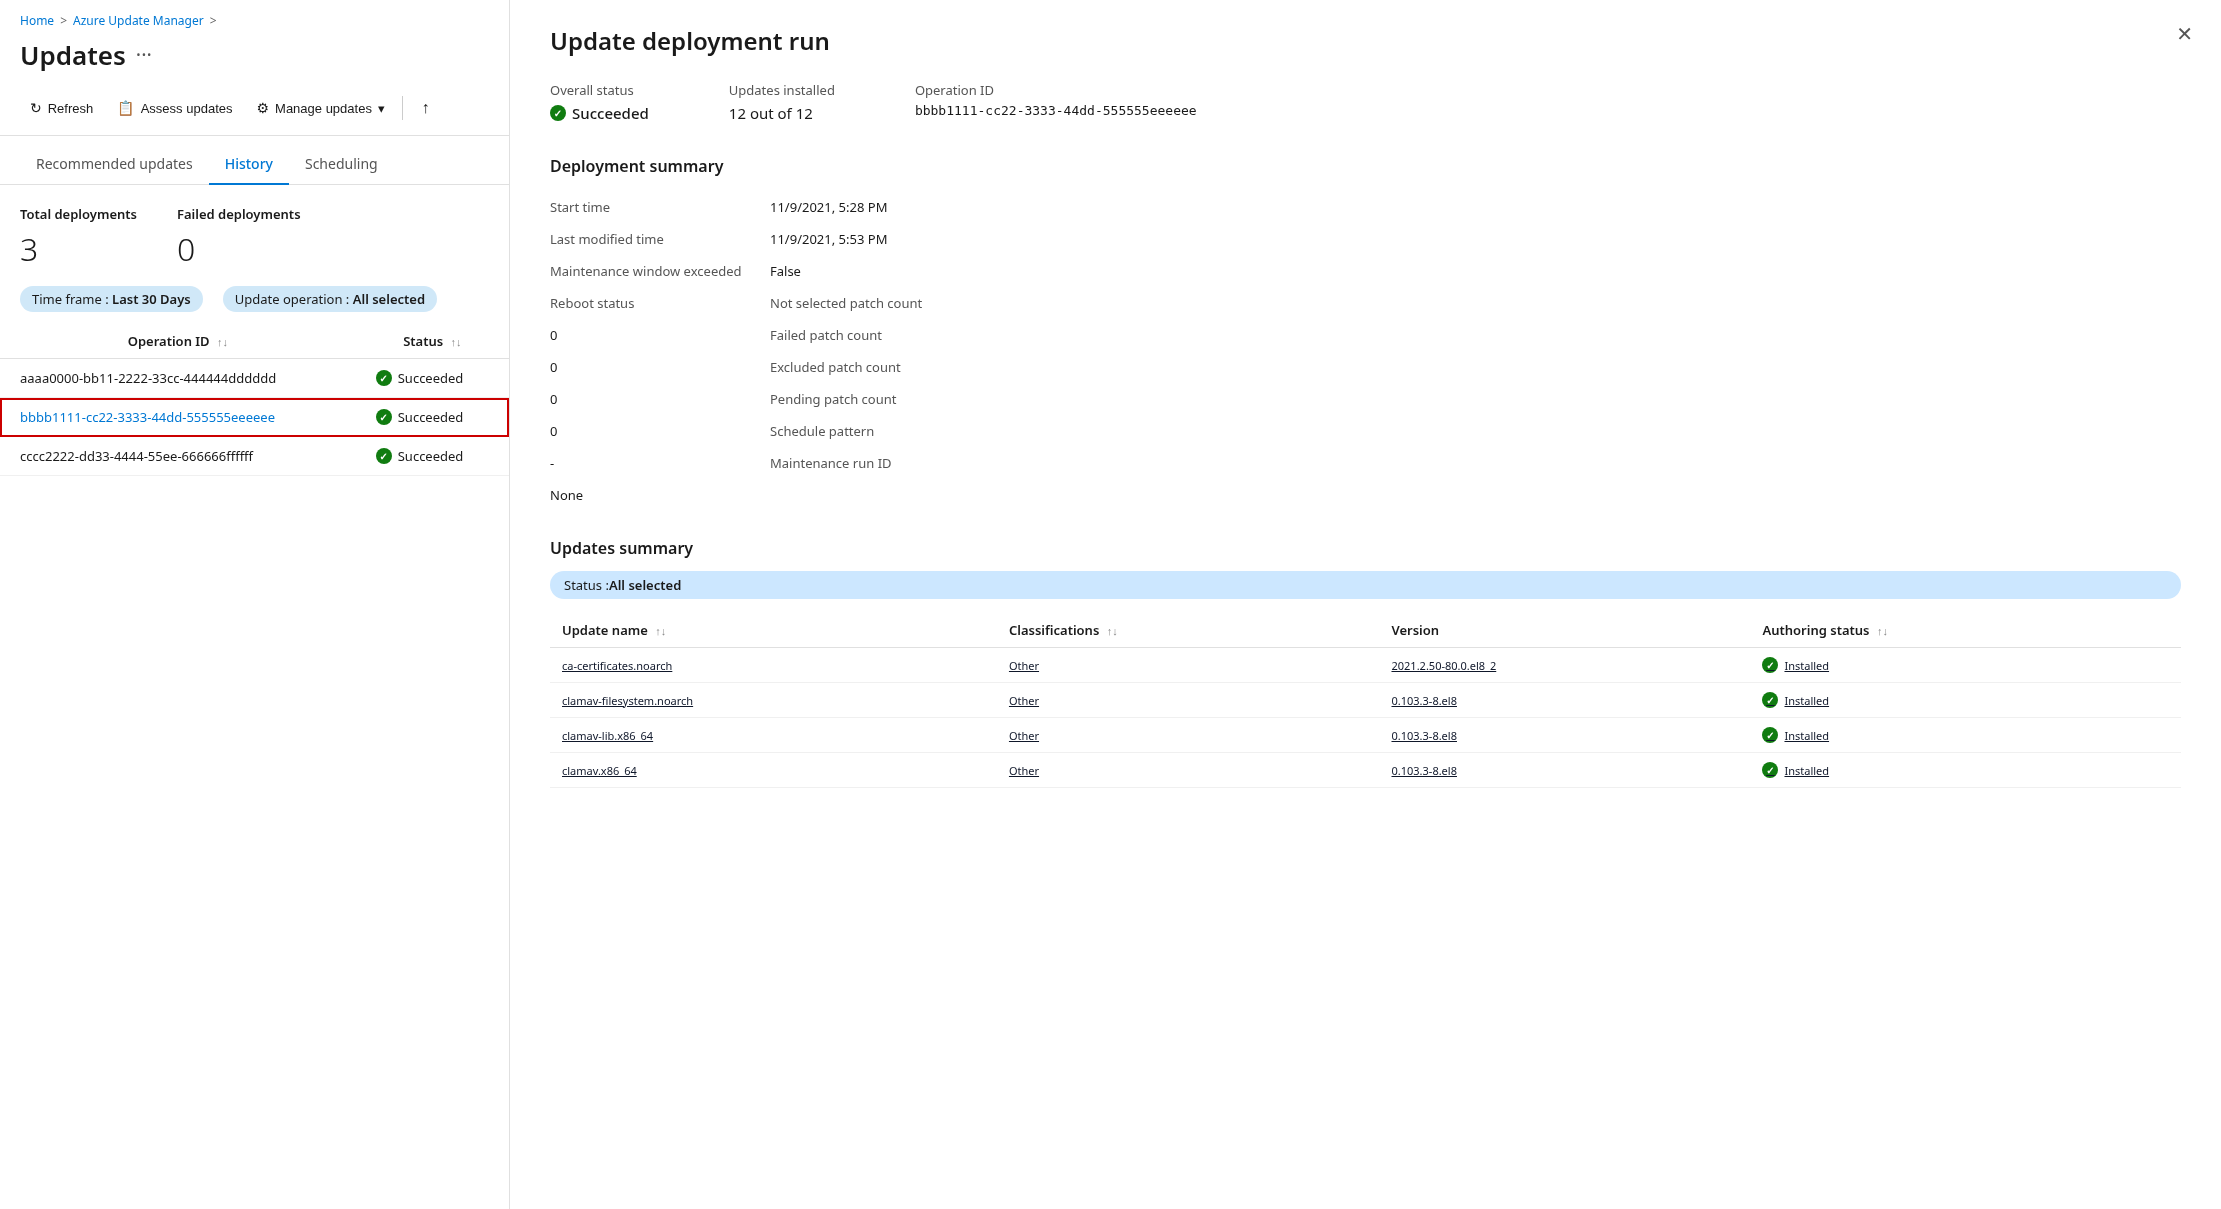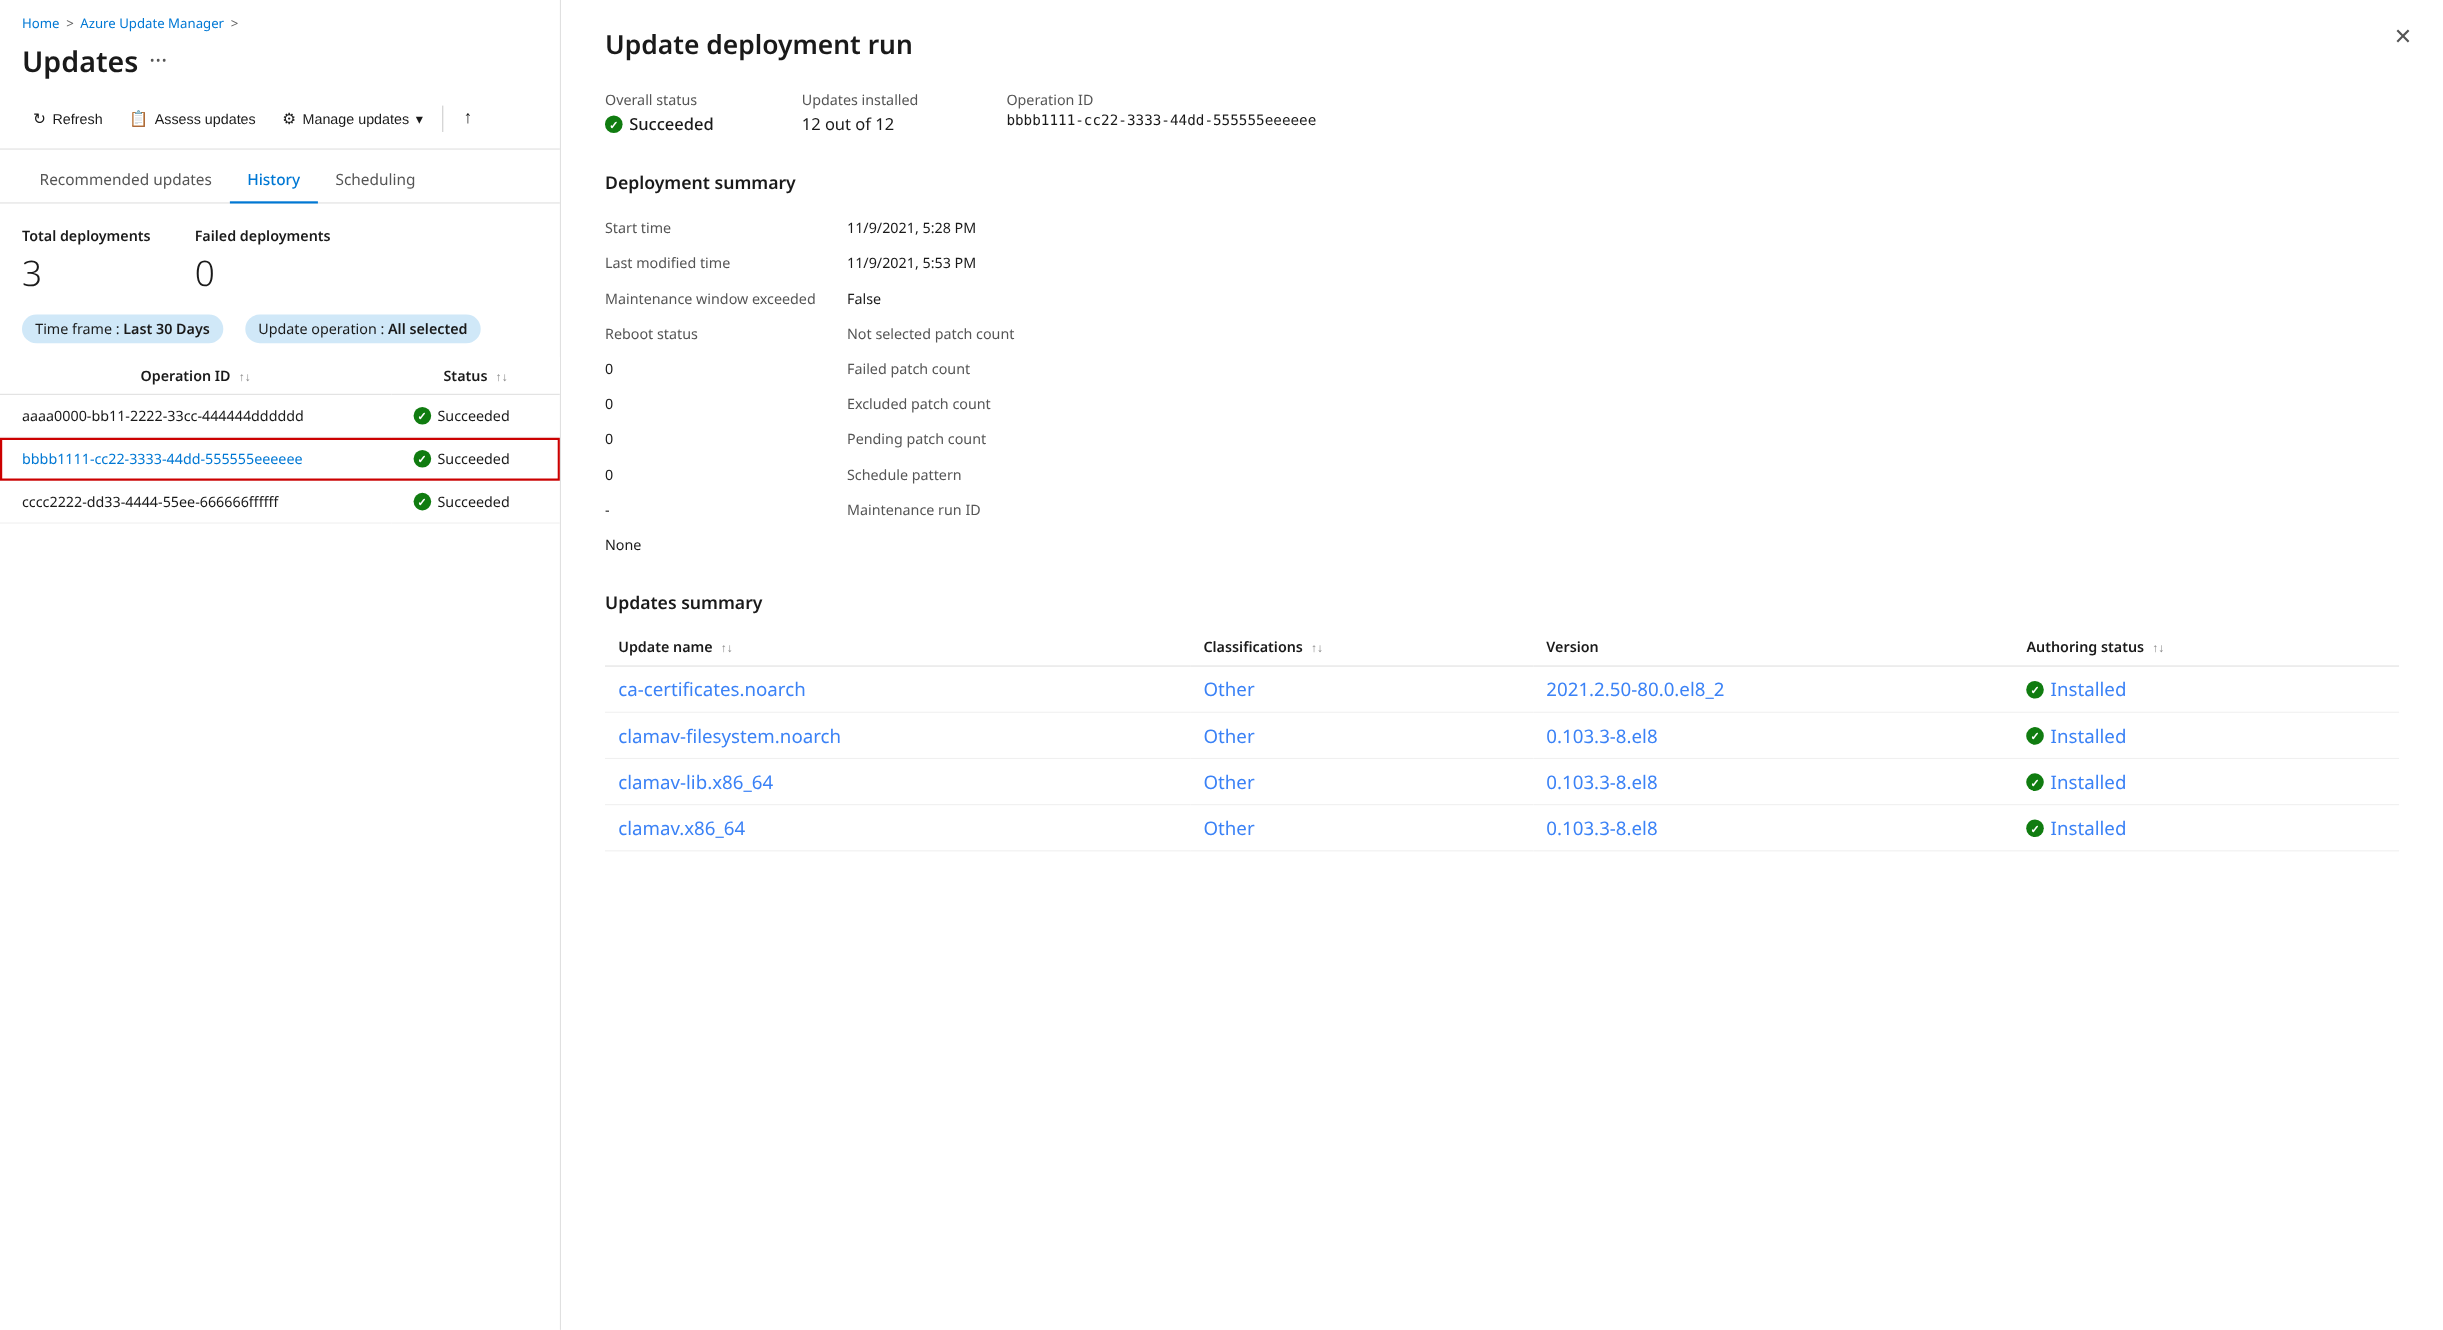--- a/index.html
+++ b/index.html
@@ -323,22 +323,23 @@
       font-weight: 600;
       color: #1a1a1a;
       border-bottom: 1px solid #e0e0e0;
       background: #fff;
     }
     .updates-table tbody tr {
       border-bottom: 1px solid #f0f0f0;
     }
     .updates-table tbody td {
       padding: 9px 12px;
-      font-size: 17px;
-      color: #3b82f6;
+      font-size: 11px;
+      color: #0f172a;
+      text-decoration: underline;
     }
     .authoring-installed {
       display: flex;
       align-items: center;
       gap: 6px;
     }
   </style>
 </head>
 <body>
 
@@ -498,20 +499,24 @@
       <div class="ds-label">Pending patch count</div>
       <div class="ds-value">0</div>
       <div class="ds-label">Schedule pattern</div>
       <div class="ds-value">-</div>
       <div class="ds-label">Maintenance run ID</div>
       <div class="ds-value">None</div>
     </div>
 
   <div class="updates-section-title">Updates summary</div>
 
+  <div class="status-chip">
+    <span>Status : </span>
+      <strong>All selected</strong>
+  </div>
 
   <table class="updates-table">
     <thead>
       <tr>
         <th>
           <span>Update name</span>
           <span class="sort-icon">↑↓</span>
         </th>
         <th>
           <span>Classifications</span>

